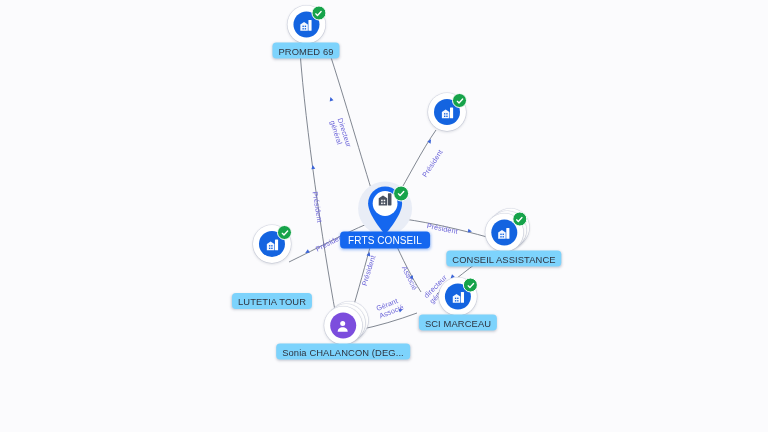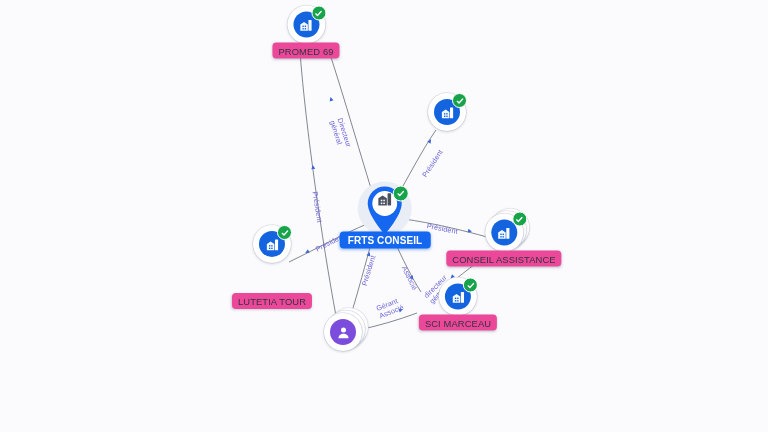--- a/index.html
+++ b/index.html
@@ -108,21 +108,21 @@
     display: flex;
     align-items: center;
     justify-content: center;
   }
   .stack .check-badge { top: 0px; right: -2px; }
   .check-badge svg { display: block; }
   .node-label {
     margin-top: -3px;
     position: relative;
     z-index: 6;
-    background: #ec4899;
+    background: #7dd3fc;
     border-radius: 4px;
     padding: 2.5px 6px;
     font-size: 9.4px;
     color: #2e3440;
     white-space: nowrap;
     box-shadow: 0 1px 2.5px rgba(40,50,80,0.22);
     letter-spacing: 0.1px;
   }
   
   .node.root .node-card {
@@ -159,21 +159,20 @@
     height: 14px;
   }
   .node.root .node-label {
     margin-top: -8px;
     background: #1567ef;
     color: #ffffff;
     font-size: 10px;
     padding: 3px 8px;
     border-radius: 4px;
     box-shadow: 0 1px 3px rgba(21,103,239,0.40);
-    font-weight: bold;
   }
 </style>
 </head>
 <body style="background: rgb(251, 251, 253);">
 
 <div id="graph-canvas">
   <svg class="edge-layer" viewBox="0 0 768 432">
       <path d="M 374 198 C 362 160, 345 100, 328 48" class="edge-path"></path>
       <path d="M 336 316 C 322 240, 306 130, 300 52" class="edge-path"></path>
       <path d="M 396 198 C 408 178, 422 150, 436 130" class="edge-path"></path>
@@ -339,15 +338,16 @@
           <div class="card-bg s3"></div>
           <div class="card-bg s2"></div>
           <div class="card-bg s1"></div>
           <div class="icon-disc person">
             <svg width="15" height="15" viewBox="0 0 24 24" fill="#ffffff">
               <circle cx="12" cy="8" r="4"></circle>
               <path d="M4 21c0-4.4 3.6-7 8-7s8 2.6 8 7H4z"></path>
             </svg>
           </div>
         </div>
+        <div class="node-label">Sonia CHALANCON (DEG...</div>
       </div>
     </div>
 </div>
 
 </body></html>

